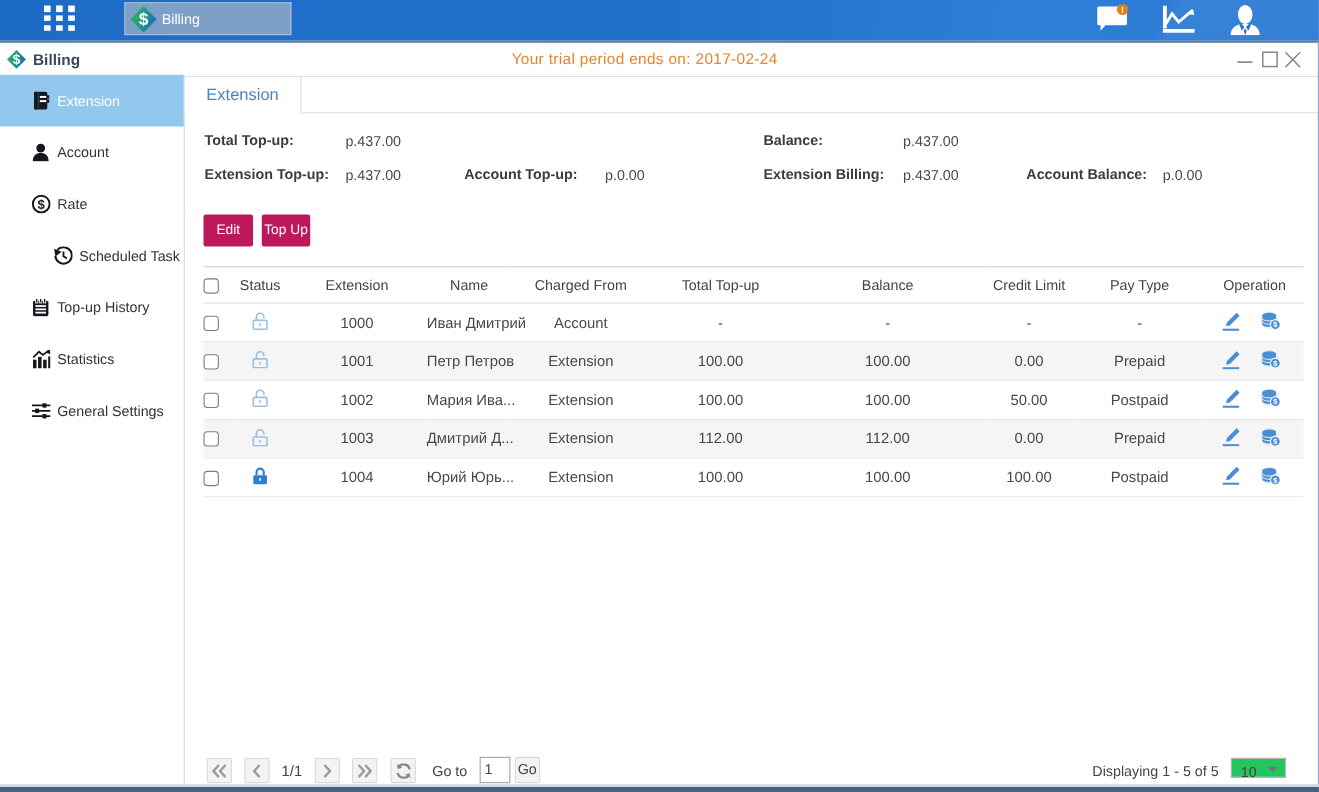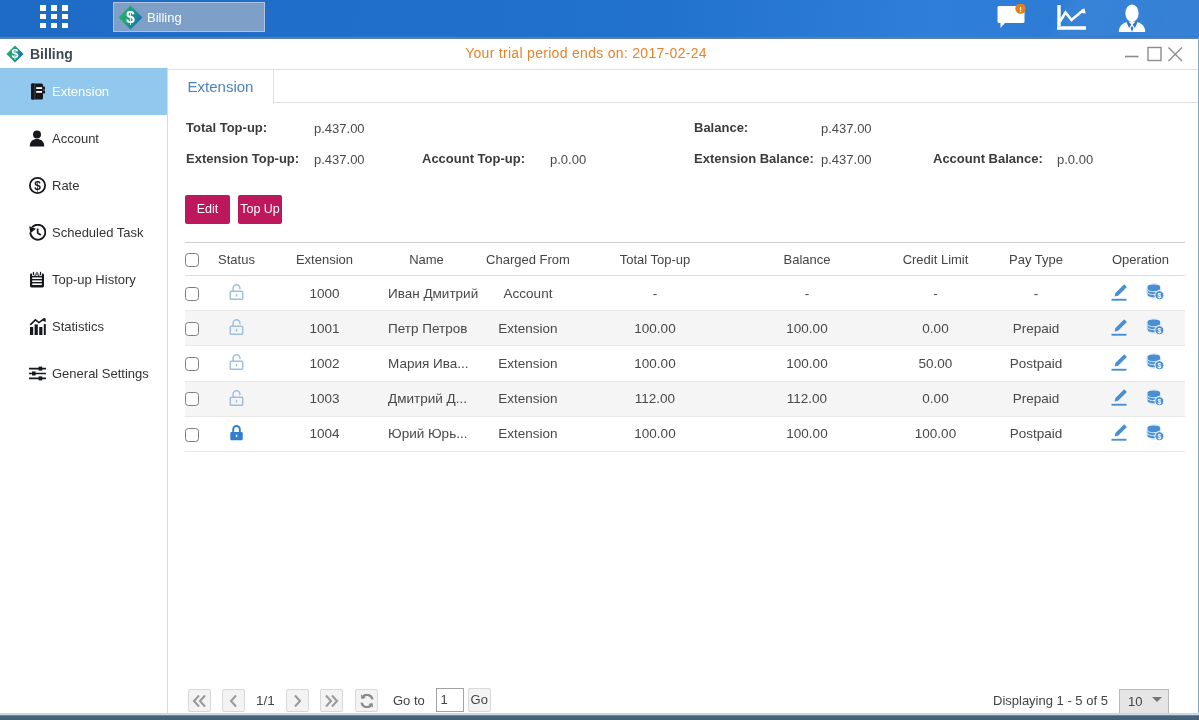--- a/index.html
+++ b/index.html
@@ -60,21 +60,21 @@
 td.cbc .cb, th.cbc .cb { margin-left:0px; vertical-align:middle; }
 
 
 .pbtn { position:absolute; top:689px; width:23px; height:23px; background:#f3f3f3; border:1px solid #d9d9d9;
   border-radius:2px; color:#9a9a9a; text-align:center; font-size:15px; line-height:20px; }
 .ptxt { position:absolute; color:#444; font-size:13px; }
 #goinput { left:436px; top:688px; width:28px; height:23.5px; border:1px solid #a3a3a3; background:#fff;
   font-size:13px; color:#444; text-align:left; padding-left:3.5px; line-height:21.5px; }
 #gobtn { left:468px; top:688px; width:22.5px; height:23.5px; background:#f3f3f3; border:1px solid #d9d9d9;
   border-radius:2px; color:#444; font-size:13px; text-align:center; line-height:21px; }
-#pagesel { left:1119px; top:689px; width:50px; height:31px; border:1px solid #b9b9b9; background:#e5e5e5; }
+#pagesel { left:1119px; top:689px; width:50px; height:18px; border:1px solid #b9b9b9; background:#22c55e; }
 #pagesel .n { position:absolute; left:8px; top:4px; font-size:13px; color:#444; }
 #pagesel .tri { position:absolute; right:6px; top:7px; width:0; height:0;
   border-left:5.5px solid transparent; border-right:5.5px solid transparent; border-top:5.5px solid #757575; }
 
 
 #bottombar { left:0; top:713px; width:1199px; height:7px;
   background:linear-gradient(to bottom, #ccd9e4 0%, #ccd9e4 30%, #46627b 38%, #46627b 100%); }
 #rightedge { right:0; top:37px; width:1.5px; height:676px; background:#8aa5bd; }
 </style>
 </head>
@@ -167,21 +167,21 @@
     </svg>
   <span>Account</span>
   </div>
 <div class="sitem abs" style="top:162px;">
   <svg width="17" height="17" viewBox="0 0 17 17">
       <circle cx="8.5" cy="8.5" r="7.6" fill="none" stroke="#16181d" stroke-width="1.8"></circle>
       <text x="8.5" y="13" font-size="12" font-weight="bold" fill="#16181d" text-anchor="middle" font-family="Liberation Sans">$</text>
     </svg>
   <span>Rate</span>
   </div>
-<div class="sitem abs" style="top:209px;">
+<div class="sitem abs" style="top:209px;margin-left:20px;">
   <svg width="17" height="17" viewBox="0 0 17 17">
       <path d="M3.2 3.2 a7.5 7.5 0 1 1 -1.9 5.3" fill="none" stroke="#16181d" stroke-width="1.9"></path>
       <path d="M0.2 2.2 l1.2 7 5.6 -4.4 z" fill="#16181d"></path>
       <path d="M8.7 4.6 v4.4 l3.2 2" stroke="#16181d" stroke-width="1.7" fill="none"></path>
     </svg>
   <span>Scheduled Task</span>
   </div>
 <div class="sitem abs" style="top:256px;">
   <svg width="16" height="17" viewBox="0 0 16 17">
       <rect x="1" y="2.4" width="14" height="14" rx="1.4" fill="#16181d"></rect>
@@ -221,21 +221,21 @@
   </div>
 
 <span class="lbl abs" style="left:186px;top:120px;">Total Top-up:</span>
 <span class="val abs" style="left:314px;top:121px;">p.437.00</span>
 <span class="lbl abs" style="left:694px;top:120px;">Balance:</span>
 <span class="val abs" style="left:821px;top:121px;">p.437.00</span>
 <span class="lbl abs" style="left:186px;top:151px;">Extension Top-up:</span>
 <span class="val abs" style="left:314px;top:152px;">p.437.00</span>
 <span class="lbl abs" style="left:422px;top:151px;">Account Top-up:</span>
 <span class="val abs" style="left:550px;top:152px;">p.0.00</span>
-<span class="lbl abs" style="left:694px;top:151px;">Extension Balance:</span>
+<span class="lbl abs" style="left:694px;top:151px;">Extension Billing:</span>
 <span class="val abs" style="left:821px;top:152px;">p.437.00</span>
 <span class="lbl abs" style="left:933px;top:151px;text-align:right;">Account Balance:</span>
 <span class="val abs" style="left:1057px;top:152px;">p.0.00</span>
 
 <div class="btn abs" style="left:185px;top:195px;width:45px;">Edit</div>
 <div class="btn abs" style="left:238px;top:195px;width:44px;">Top Up</div>
 
 <svg width="0" height="0" style="position:absolute">
   <defs>
     <g id="lockopen">

